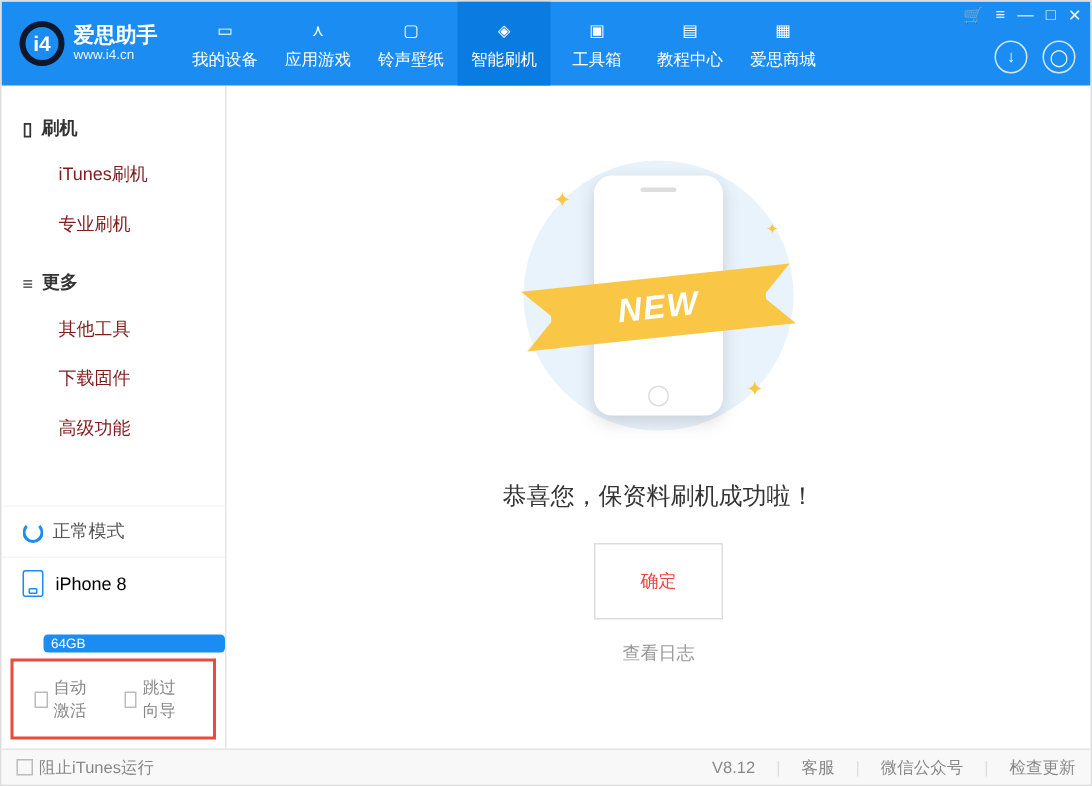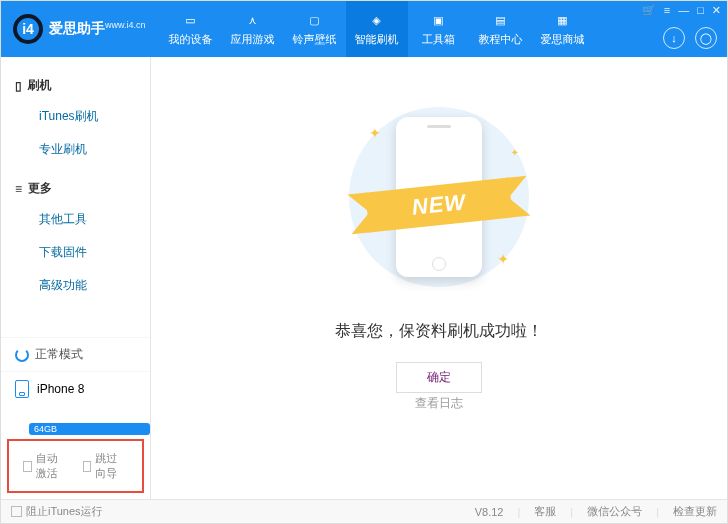--- a/index.html
+++ b/index.html
@@ -1,35 +1,35 @@
 <!DOCTYPE html>
 <html><head>
 <meta charset="utf-8">
 <style>
 *{margin:0;padding:0;box-sizing:border-box;font-family:"Microsoft YaHei",Arial,sans-serif}
 body{width:728px;height:524px;background:#fff;font-size:12px;color:#333;overflow:hidden;border:1px solid #ddd}
 .header{height:56px;background:#1b8cf2;display:flex;align-items:center;color:#fff;position:relative}
 .logo{display:flex;align-items:center;padding:0 14px 0 12px}
 .logo-circle{width:30px;height:30px;border:4px solid #0f172a;border-radius:50%;display:flex;align-items:center;justify-content:center;font-weight:bold;font-size:14px;margin-right:6px}
-.logo-text{display:flex;flex-direction:row;line-height:1.1}
+.logo-text{display:flex;flex-direction:column;line-height:1.1}
 .logo-title{font-size:14px;font-weight:bold}
 .logo-sub{font-size:9px;opacity:.9}
 .nav{display:flex;height:100%}
 .nav-item{width:62px;display:flex;flex-direction:column;align-items:center;justify-content:center;cursor:pointer;font-size:11px;gap:3px}
 .nav-item.active{background:#0a7be0}
 .nav-icon{width:18px;height:18px;display:flex;align-items:center;justify-content:center}
 .win-controls{position:absolute;right:6px;top:3px;display:flex;gap:8px;font-size:11px}
 .win-btn{cursor:pointer;opacity:.9}
 .header-right{position:absolute;right:10px;bottom:8px;display:flex;gap:10px}
 .circ-btn{width:22px;height:22px;border:1.5px solid rgba(255,255,255,.8);border-radius:50%;display:flex;align-items:center;justify-content:center;cursor:pointer;font-size:11px}
 .body{display:flex;height:calc(100% - 56px - 24px)}
 .sidebar{width:150px;border-right:1px solid #e5e5e5;display:flex;flex-direction:column;padding-top:10px}
 .side-section{padding:4px 0}
 .side-header{display:flex;align-items:center;padding:6px 14px;font-size:12px;color:#333;gap:6px;font-weight:bold}
-.side-item{padding:8px 14px 8px 38px;font-size:12px;color:#0369a1;cursor:pointer}
+.side-item{padding:8px 14px 8px 38px;font-size:12px;color:#7f1d1d;cursor:pointer}
 .side-item.active{color:#1b8cf2}
 .side-spacer{flex:1}
 .side-status{padding:8px 14px;border-top:1px solid #f6f6f6;display:flex;align-items:center;gap:6px;font-size:12px;color:#555}
 .spin-icon{width:14px;height:14px;border:2px solid #1b8cf2;border-top-color:transparent;border-radius:50%}
 .device-box{padding:8px 14px;display:flex;align-items:center;gap:8px;border-top:1px solid #f6f6f6}
 .dev-icon{width:14px;height:18px;border:1.5px solid #1b8cf2;border-radius:2px;position:relative}
 .dev-icon::after{content:"";position:absolute;bottom:1px;left:50%;transform:translateX(-50%);width:4px;height:2px;border:1px solid #1b8cf2;border-radius:1px}
 .dev-name{color:#000000;font-size:12px}
 .badge{display:inline-block;background:#1b8cf2;color:#fff;font-size:9px;padding:1px 5px;border-radius:3px;margin-left:28px;margin-top:17px}
 .checkbox-row{padding:10px 14px;display:flex;gap:14px;border:2px solid #e74c3c;margin:4px 6px 6px 6px}
@@ -40,21 +40,21 @@
 .illus-bg{width:180px;height:180px;background:#e9f3fc;border-radius:50%;position:absolute;top:10px;left:10px}
 .phone{position:absolute;width:86px;height:160px;background:#fff;border-radius:12px;left:57px;top:20px;box-shadow:0 4px 12px rgba(0,0,0,.15)}
 .phone::before{content:"";position:absolute;top:8px;left:50%;transform:translateX(-50%);width:24px;height:3px;background:#ddd;border-radius:2px}
 .phone::after{content:"";position:absolute;bottom:6px;left:50%;transform:translateX(-50%);width:12px;height:12px;border:1.5px solid #ddd;border-radius:50%}
 .ribbon{position:absolute;top:88px;left:28px;width:144px;height:40px;background:#f9c646;transform:rotate(-6deg);display:flex;align-items:center;justify-content:center;color:#fff;font-weight:bold;font-size:22px;font-style:italic;letter-spacing:1px}
 .ribbon::before,.ribbon::after{content:"";position:absolute;width:0;height:0;border:20px solid #f9c646}
 .ribbon::before{left:-18px;border-left-color:transparent;border-right-width:0}
 .ribbon::after{right:-18px;border-right-color:transparent;border-left-width:0}
 .star{position:absolute;color:#f9c646;font-size:14px}
 .success-text{font-size:16px;color:#333;margin-bottom:20px}
-.ok-btn{padding:6px 30px;border:1px solid #ddd;background:#fff;cursor:pointer;font-size:12px;color:#701a75;margin-bottom:2px}
+.ok-btn{padding:16px 30px;border:1px solid #ddd;background:#fff;cursor:pointer;font-size:12px;color:#ef4444;margin-bottom:14px}
 .log-link{font-size:12px;color:#999;cursor:pointer}
 .footer{height:24px;background:#f8f8f8;border-top:1px solid #e5e5e5;display:flex;align-items:center;padding:0 10px;font-size:11px;color:#888}
 .footer-chk{display:flex;align-items:center;gap:4px;cursor:pointer}
 .footer-right{margin-left:auto;display:flex;gap:14px;align-items:center}
 .footer-sep{color:#ddd}
 </style>
 </head>
 <body>
 
 <div class="header">

